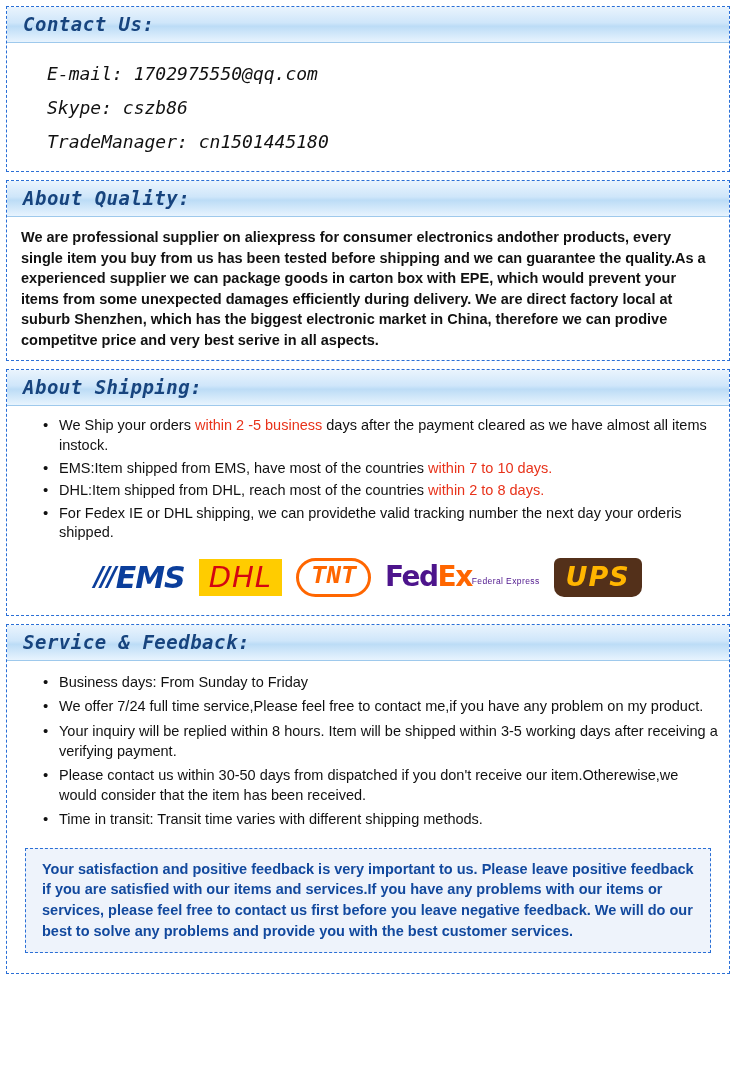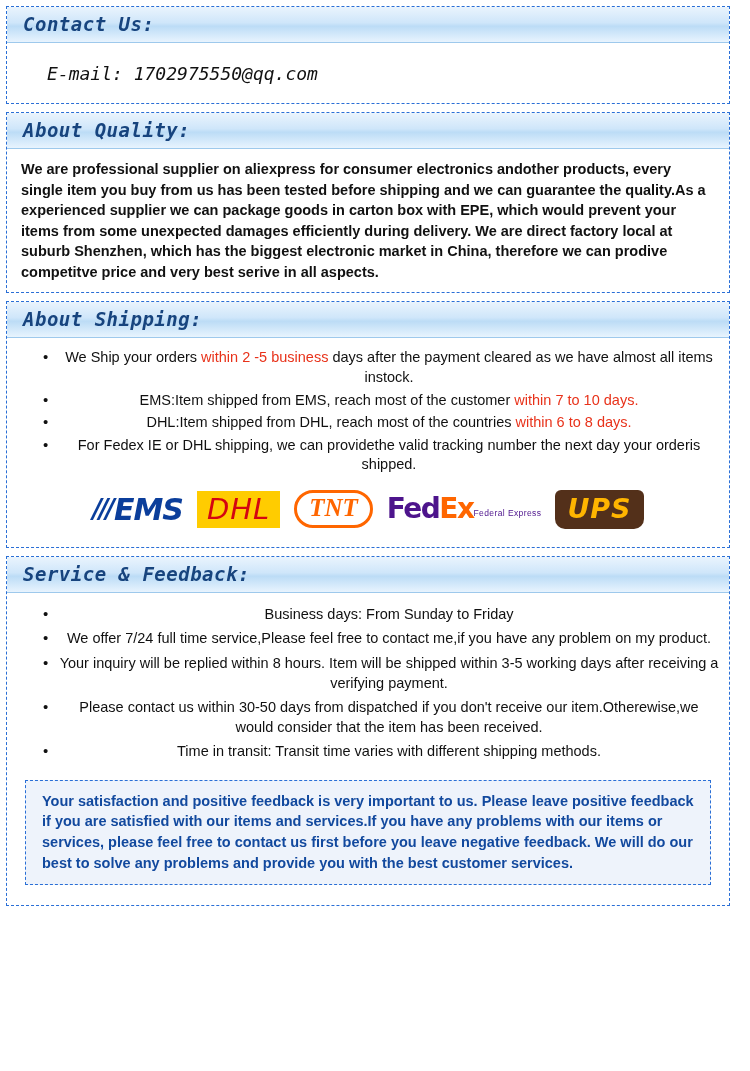--- a/index.html
+++ b/index.html
@@ -74,21 +74,20 @@
   }
 
   
   .ship-body {
     padding: 10px 10px 4px 10px;
   }
   ul.bullets {
     margin: 0;
     padding: 0 0 0 42px;
     list-style: none;
-    text-align: center;
   }
   ul.bullets li {
     position: relative;
     font-size: 14.5px;
     line-height: 1.35;
     color: #111;
     margin-bottom: 3px;
   }
   ul.bullets li::before {
     content: "•";
@@ -135,21 +134,21 @@
     font-style: italic;
     font-size: 29px;
     letter-spacing: 1px;
     padding: 3px 10px 4px 10px;
     line-height: 1.05;
   }
   .tnt {
     border: 3px solid #ff6600;
     border-radius: 22px;
     color: #ff6600;
-    font-family: Liberation Serif, serif;
+    font-family: Liberation Mono, monospace;
     font-weight: bold;
     font-style: italic;
     font-size: 25px;
     padding: 1px 12px 3px 12px;
     background: #ffffff;
     letter-spacing: 0px;
   }
   .fedex-wrap { text-align: center; line-height: 1; }
   .fedex {
     font-family: "DejaVu Sans", sans-serif;
@@ -202,41 +201,43 @@
 <body>
 
 <div class="page">
 
   <div class="section">
     <div class="hdr">
       <div class="hdr-txt">Contact Us:</div>
     </div>
     <div class="contact-body">
       <div class="contact-line">E-mail: 1702975550@qq.com</div>
+      <div class="contact-line">Skype: cszb86</div>
+      <div class="contact-line">TradeManager: cn1501445180</div>
     </div>
   </div>
 
   <div class="section">
     <div class="hdr">
       <div class="hdr-txt">About Quality:</div>
     </div>
     <div class="quality-body">
       <p>We are professional supplier on aliexpress for consumer electronics andother products, every single item you buy from us has been tested before shipping and we can guarantee the quality.As a experienced supplier we can package goods in carton box with EPE, which would prevent your items from some unexpected damages efficiently during delivery. We are direct factory local at suburb Shenzhen, which has the biggest electronic market in China, therefore we can prodive competitve price and very best serive in all aspects.</p>
     </div>
   </div>
 
   <div class="section">
     <div class="hdr">
       <div class="hdr-txt">About Shipping:</div>
     </div>
     <div class="ship-body">
       <ul class="bullets">
         <li><span>We Ship your orders </span><span class="hl">within 2 -5 business</span><span> days after the payment cleared as we have almost all items instock.</span></li>
-        <li><span>EMS:Item shipped from EMS, reach most of the customer </span><span class="hl">within 7 to 10 days.</span><span></span></li>
-        <li><span>DHL:Item shipped from DHL, reach most of the countries </span><span class="hl">within 6 to 8 days.</span><span></span></li>
+        <li><span>EMS:Item shipped from EMS, have most of the countries </span><span class="hl">within 7 to 10 days.</span><span></span></li>
+        <li><span>DHL:Item shipped from DHL, reach most of the countries </span><span class="hl">within 2 to 8 days.</span><span></span></li>
         <li><span>For Fedex IE or DHL shipping, we can providethe valid tracking number the next day your orderis shipped.</span><span class="hl"></span><span></span></li>
       </ul>
 
       <div class="couriers">
         <div class="logo">
           <span class="ems">
               <span class="slashes">///</span>
               <span>EMS</span>
             </span>
         </div>

